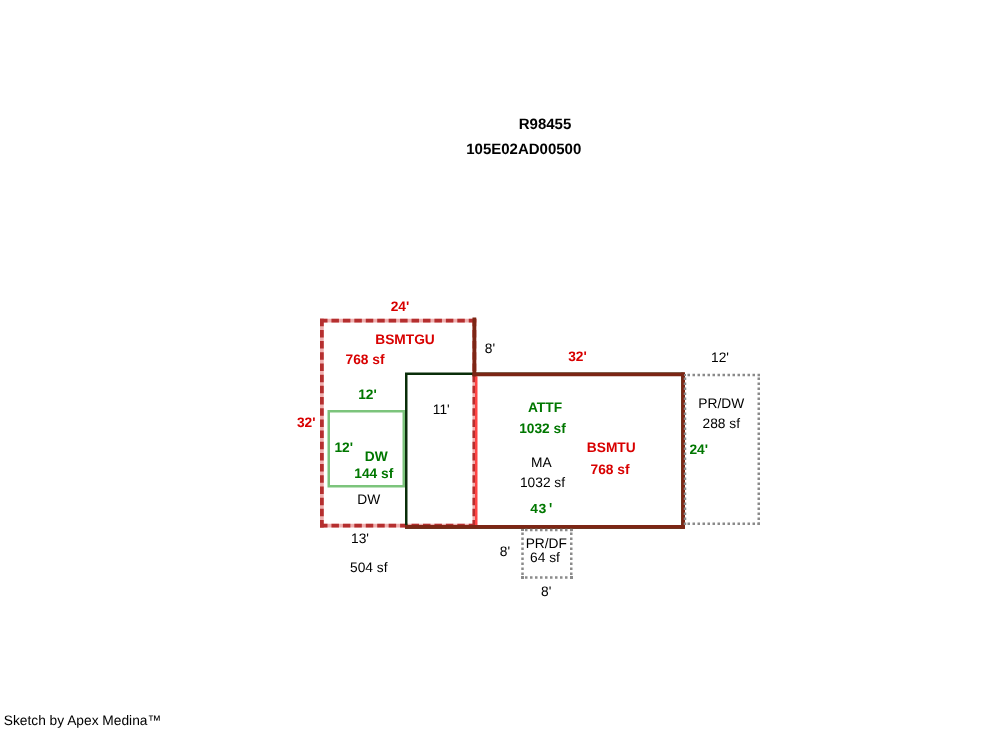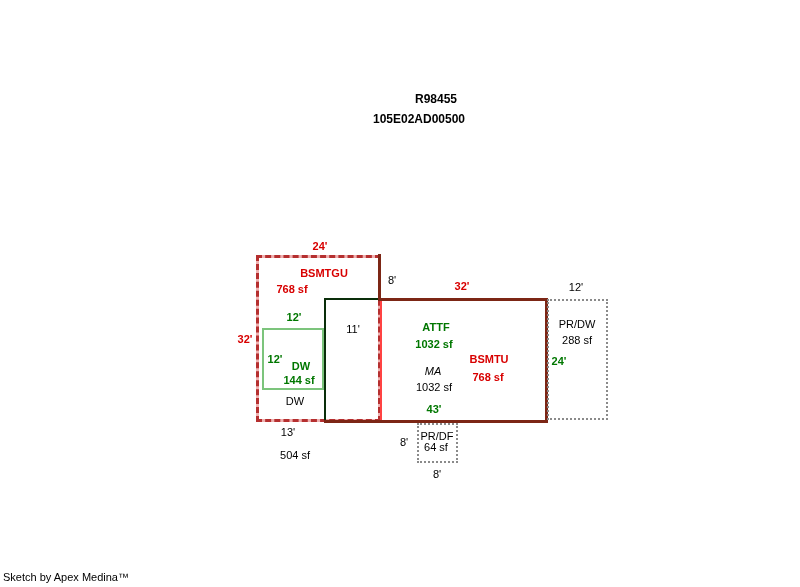--- a/index.html
+++ b/index.html
@@ -96,23 +96,23 @@
   <div class="lbl green" style="left:275px; top:359px;">12'</div>
   <div class="lbl green" style="left:301px; top:366px;">DW</div>
   <div class="lbl green" style="left:299px; top:380px;">144 sf</div>
 
   <div class="lbl blk" style="left:295px; top:401px;">DW</div>
   <div class="lbl blk" style="left:295px; top:411px;margin-top:44px;">504 sf</div>
   <div class="lbl blk" style="left:288px; top:432px;">13'</div>
 
   <div class="lbl green" style="left:436px; top:327px;">ATTF</div>
   <div class="lbl green" style="left:434px; top:344px;">1032 sf</div>
-  <div class="lbl blk" style="left:433px; top:371px;font-style:italic;">MA</div>
+  <div class="lbl blk" style="left:433px; top:371px;">MA</div>
   <div class="lbl blk" style="left:434px; top:387px;">1032 sf</div>
-  <div class="lbl green" style="left:434px; top:409px;">43'</div>
+  <div class="lbl green" style="left:434px; top:409px;font-family:Liberation Mono, monospace;">43'</div>
 
   <div class="lbl blk" style="left:404px; top:442px;">8'</div>
   <div class="lbl blk" style="left:437px; top:436px;">PR/DF</div>
   <div class="lbl blk" style="left:436px; top:447px;">64 sf</div>
   <div class="lbl blk" style="left:437px; top:474px;">8'</div>
 
   <div class="footer">Sketch by Apex Medina™</div>
 
 </div>
 

